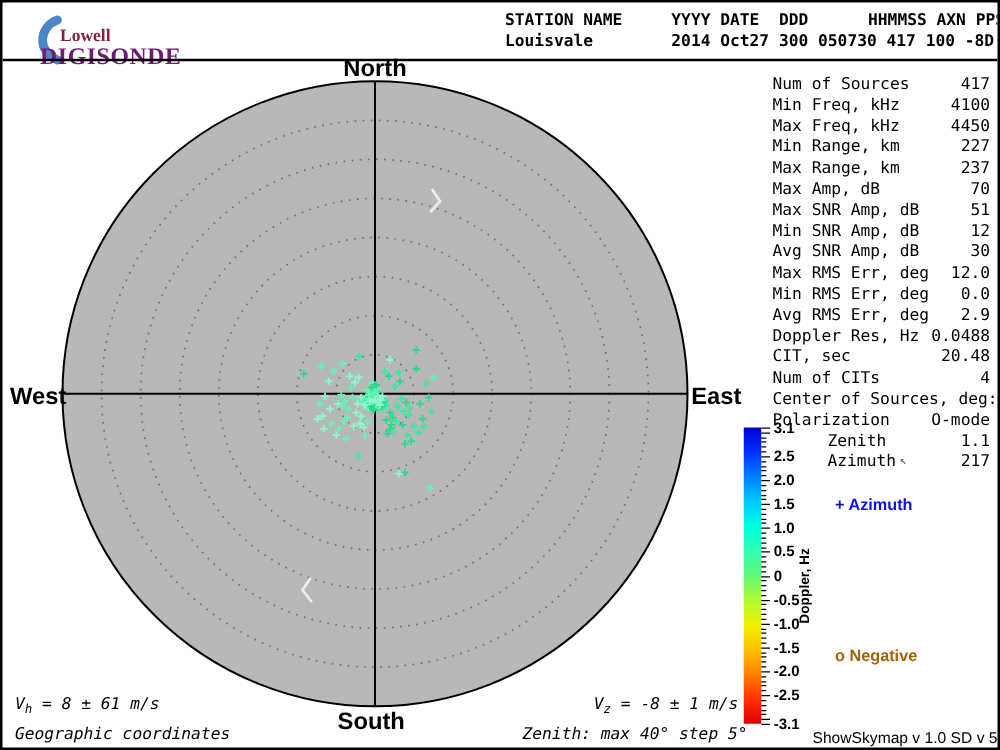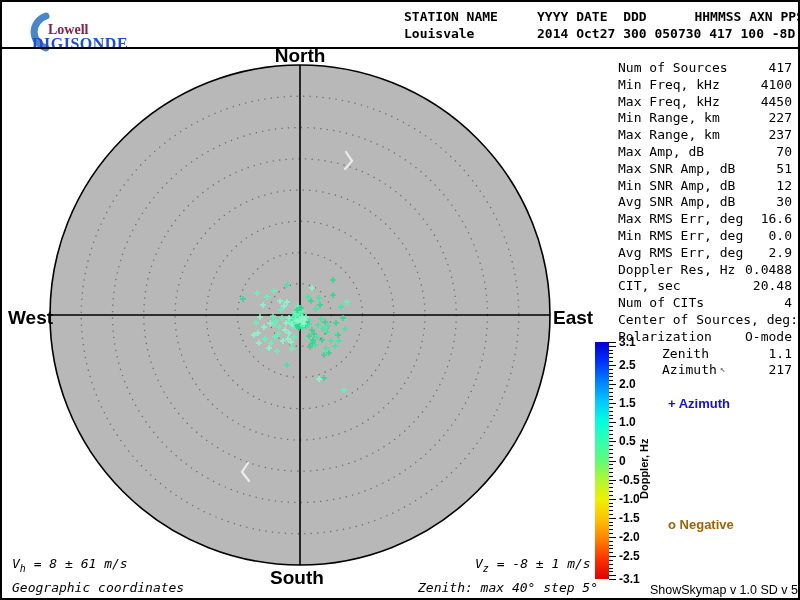--- a/index.html
+++ b/index.html
@@ -3,21 +3,21 @@
 <meta charset="utf-8">
 <style>
   html,body{margin:0;padding:0;background:#fff;}
   #frame{position:relative;width:800px;height:600px;background:#fff;box-sizing:border-box;
          border:2px solid #000;overflow:hidden;font-family:"DejaVu Sans Mono",monospace;color:#000;}
   
   #logo{position:absolute;left:10px;top:5px;width:110px;height:40px;}
   #logo-lowell{position:absolute;left:36px;top:15px;font-family:"Liberation Serif",serif;
                font-size:14px;font-weight:bold;color:#8a2046;}
   #logo-digisonde{position:absolute;left:20px;top:28px;font-family:"Liberation Serif",serif;
-               font-size:16px;font-weight:bold;letter-spacing:.5px;color:#1d4ed8;}
+               font-size:19px;font-weight:bold;letter-spacing:.5px;color:#701a75;}
   #logo-crescent{position:absolute;left:8px;top:4px;}
   #hdr{position:absolute;left:402px;top:6px;font-size:13px;font-weight:bold;line-height:17px;white-space:nowrap;}
   .hdr-row{display:flex;}
   .hdr-cell{display:inline-block;overflow:visible;}
   #hdr-sep{position:absolute;left:0;top:45px;width:100%;height:2px;background:#000;}
   
   #plot-svg{position:absolute;left:0;top:0;}
   .compass{position:absolute;font-family:"Liberation Sans",sans-serif;font-weight:bold;font-size:19px;}
   #lbl-north{left:298px;top:43px;transform:translateX(-50%);}
   #lbl-south{left:295px;top:565px;transform:translateX(-50%);}
@@ -161,21 +161,21 @@
       <div class="stat-row">
         <span class="stat-label">
           <span>Avg SNR Amp, dB</span>
         </span>
         <span>30</span>
       </div>
       <div class="stat-row">
         <span class="stat-label">
           <span>Max RMS Err, deg</span>
         </span>
-        <span>16.6</span>
+        <span>12.0</span>
       </div>
       <div class="stat-row">
         <span class="stat-label">
           <span>Min RMS Err, deg</span>
         </span>
         <span>0.0</span>
       </div>
       <div class="stat-row">
         <span class="stat-label">
           <span>Avg RMS Err, deg</span>

